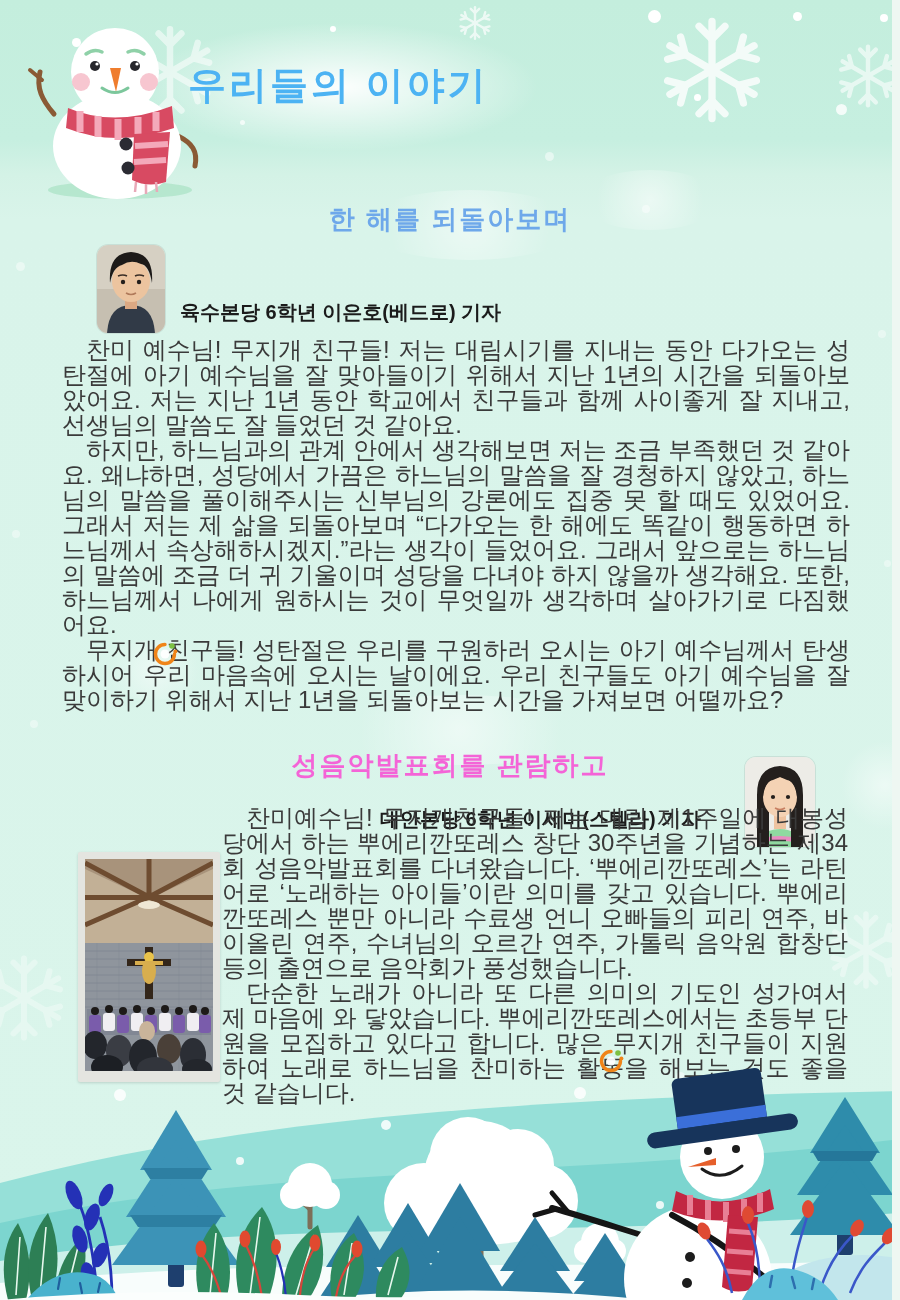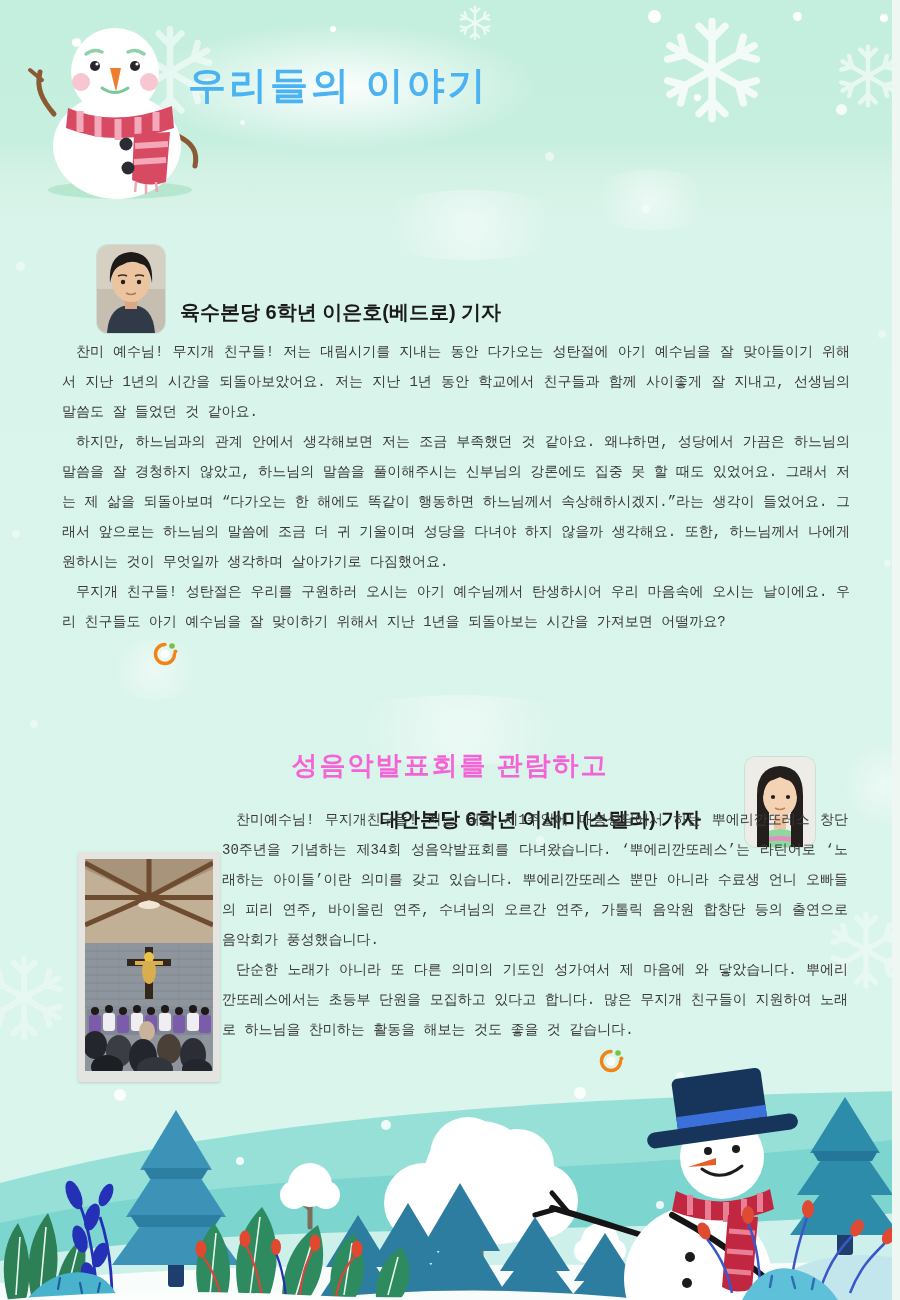--- a/index.html
+++ b/index.html
@@ -16,21 +16,21 @@
   .spot{position:absolute;border-radius:50%;
         background:radial-gradient(circle,rgba(255,255,255,.5) 0%,rgba(255,255,255,0) 70%);}
   .flake{position:absolute;overflow:visible;}
   
   .article-title{position:absolute;left:0;width:900px;text-align:center;
         font-size:26px;font-weight:bold;letter-spacing:2px;}
   .t-blue{color:#6ea8ea;top:202px;}
   .t-pink{color:#f464d7;top:748px;}
   .portrait{position:absolute;border-radius:11px;overflow:hidden;box-shadow:0 0 0 1px rgba(0,0,0,.08);}
   .byline{position:absolute;font-size:20px;font-weight:bold;color:#1b1b1b;white-space:nowrap;}
-  .body-text{position:absolute;text-align:justify;color:#3a3a3a;font-size:14px;line-height:30px;font-family:Liberation Mono, monospace;}
+  .body-text{position:absolute;text-align:justify;color:#3a3a3a;font-size:24px;line-height:25px;}
   .body-text p{margin:0;text-indent:1em;}
   .concert-frame{position:absolute;left:78px;top:852px;background:#e4e5e0;padding:7px;
         border-radius:2px;box-shadow:0 1px 3px rgba(0,0,0,.15);}
   .mascot{position:absolute;width:26px;height:26px;}
   .footer-svg{position:absolute;left:0;top:1065px;width:900px;height:235px;}
 </style>
 </head>
 <body>
 
 <div class="page">
@@ -122,20 +122,21 @@
       <path d="M112,118 L148,116 L144,166 Q126,172 110,164 Z" fill="#d84a62"></path>
       <path d="M113,130 L146,128 M112,146 L144,144" stroke="#f4a9ba" stroke-width="6"></path>
       <path d="M114,166 L113,176 M124,168 L124,178 M134,166 L135,176" stroke="#e8a9b8" stroke-width="2.5"></path>
     </g>
     <circle cx="104" cy="128" r="6.5" fill="#2b2b33"></circle>
     <circle cx="106" cy="152" r="6.5" fill="#2b2b33"></circle>
   </svg>
 
   <div class="main-title">우리들의 이야기</div>
 
+  <div class="article-title t-blue">한 해를 되돌아보며</div>
 
   <div class="portrait" style="left:97px;top:245px;width:68px;height:88px">
     <svg width="68" height="88" viewBox="0 0 68 88">
       <rect width="68" height="88" fill="#d6d0c3"></rect>
       <rect y="44" width="68" height="44" fill="#c6bfb1"></rect>
       <path d="M10,88 Q12,60 34,60 Q56,60 58,88 Z" fill="#313a47"></path>
       <rect x="28" y="52" width="12" height="12" fill="#dba883"></rect>
       <ellipse cx="34" cy="36" rx="19" ry="21" fill="#ecc49f"></ellipse>
       <path d="M13,38 Q11,8 34,7 Q57,8 55,38 Q52,20 44,19 Q34,14 25,20 Q16,22 13,38 Z" fill="#1d1a18"></path>
       <circle cx="26" cy="37" r="2.2" fill="#241f1c"></circle>

